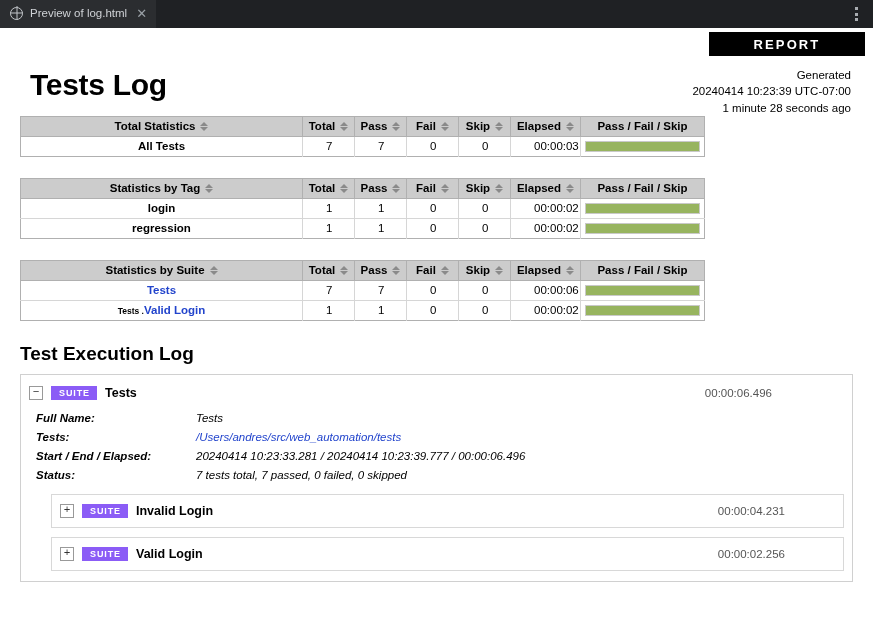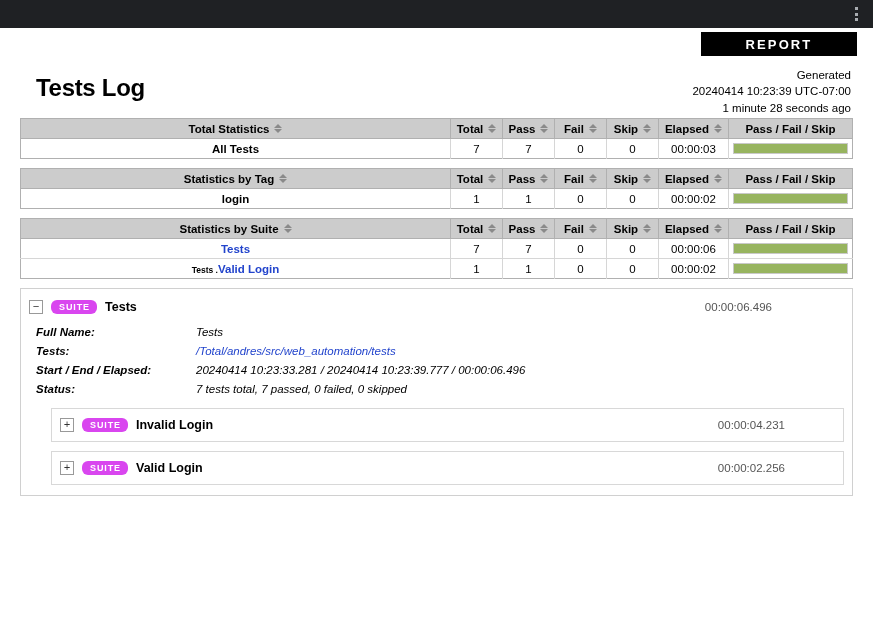--- a/index.html
+++ b/index.html
@@ -60,74 +60,74 @@
     display: flex; flex-direction: column; justify-content: center;
     align-items: center; gap: 2.5px; width: 16px; cursor: pointer;
   }
   .kebab i { width: 3px; height: 3px; background: #a8acb1; display: block; }
 
   
   .page { position: relative; padding: 0 20px; }
 
   .report-banner {
     position: absolute;
-    right: 16px; top: 4px;
+    right: 8px; top: 4px;
     width: 156px; height: 24px;
     background: #000000;
     color: #ffffff;
     font-size: 13px;
     font-weight: bold;
     letter-spacing: 2.1px;
     display: flex; align-items: center; justify-content: center;
   }
 
   .header-row {
     display: flex; align-items: flex-start; justify-content: space-between;
     padding-top: 30px;
   }
   h1.page-title {
-    font-size: 24px; font-weight: bold; color: #000;
-    margin: 16px; letter-spacing: -0.3px;
+    font-size: 30px; font-weight: bold; color: #000;
+    margin: 10px; letter-spacing: -0.3px;
   }
   .generated {
     text-align: right; font-size: 11.5px; color: #000; line-height: 1.42;
     padding-top: 9px; padding-right: 2px;
   }
 
   h2.section {
     font-size: 19px; font-weight: bold; margin: 22px 0 9px 0; color: #000;
   }
 
   
   table.stats {
-    width: 833px;
+    width: 685px;
     border-collapse: collapse;
     border: 1px solid #b0b0b0;
-    margin-bottom: 9px;
+    margin-bottom: 21px;
     font-size: 11.5px;
     table-layout: fixed;
   }
   table.stats th {
     background: #cccccc;
     color: #000;
     font-weight: bold;
     font-size: 11.5px;
     height: 20px;
     border-right: 1px solid #b0b0b0;
     border-bottom: 1px solid #b0b0b0;
     padding: 0 5px;
     white-space: nowrap;
   }
   table.stats th:last-child { border-right: none; }
   table.stats td {
     background: #fff;
     height: 20px;
     border-right: 1px solid #d6d6d6;
     border-bottom: 1px solid #d6d6d6;
-    padding: 0 12px;
+    padding: 0 23px;
     text-align: center;
     color: #000;
   }
   table.stats tr:last-child td { border-bottom: none; }
   table.stats td:last-child { border-right: none; }
   td.name-cell { text-align: left; font-weight: bold; padding-left: 7px; }
 
   .th-inner { display: flex; align-items: center; justify-content: center; gap: 5px; }
   .sorter {
     display: inline-flex; flex-direction: column; gap: 1px; flex: none;
@@ -167,27 +167,27 @@
   .toggle {
     width: 14px; height: 14px;
     border: 1px solid #999;
     background: #fff;
     color: #333;
     font-size: 11px; line-height: 11px;
     display: flex; align-items: center; justify-content: center;
     cursor: pointer; flex: none; font-family: "Liberation Mono", monospace;
   }
   .badge-suite {
-    background: #d946ef;
+    background: #8b5cf6;
     color: #ffffff;
     font-size: 9px;
     font-weight: bold;
     letter-spacing: 0.9px;
     padding: 2px 7px 2px 8px;
-    border-radius: 6px;
+    border-radius: 0;
     flex: none;
   }
   .suite-name { font-size: 12.5px; font-weight: bold; color: #000; }
   .elapsed-right {
     margin-left: auto;
     font-size: 11.5px;
     color: #555;
     padding-right: 72px;
   }
 
@@ -202,20 +202,25 @@
     margin: 9px 0 0 22px;
     padding: 7px 8px;
     background: #fff;
   }
   .child-suite .elapsed-right { padding-right: 50px; }
 </style>
 </head>
 <body>
 
 <div class="titlebar">
+  <div class="tab">
+    <span class="globe"></span>
+    <span class="tab-title">Preview of log.html</span>
+    <span class="tab-close">✕</span>
+  </div>
   <div class="kebab">
     <i></i>
       <i></i>
       <i></i>
   </div>
 </div>
 
 <div class="page">
 
   <div class="report-banner">REPORT</div>
@@ -363,20 +368,35 @@
           <td>0</td>
           <td>00:00:02</td>
           <td class="graph-cell">
             <div class="bar">
               <div class="pass" style="width:100%"></div>
               <div class="fail" style="width:0%"></div>
               <div class="skip" style="width:0%"></div>
             </div>
           </td>
         </tr>
+        <tr>
+          <td class="name-cell">regression</td>
+          <td>1</td>
+          <td>1</td>
+          <td>0</td>
+          <td>0</td>
+          <td>00:00:02</td>
+          <td class="graph-cell">
+            <div class="bar">
+              <div class="pass" style="width:100%"></div>
+              <div class="fail" style="width:0%"></div>
+              <div class="skip" style="width:0%"></div>
+            </div>
+          </td>
+        </tr>
       </tbody>
     </table>
   <table class="stats" id="tbl-suite">
       <colgroup>
         <col>
         <col style="width:52px">
         <col style="width:52px">
         <col style="width:52px">
         <col style="width:52px">
         <col style="width:70px">
@@ -452,36 +472,37 @@
             <div class="bar">
               <div class="pass" style="width:100%"></div>
               <div class="fail" style="width:0%"></div>
               <div class="skip" style="width:0%"></div>
             </div>
           </td>
         </tr>
       </tbody>
     </table>
 
+  <h2 class="section">Test Execution Log</h2>
 
   <div class="exec-log">
     <div class="suite-head">
       <span class="toggle">−</span>
       <span class="badge-suite">SUITE</span>
       <span class="suite-name">Tests</span>
       <span class="elapsed-right">00:00:06.496</span>
     </div>
     <div class="meta" id="root-meta">
         <div class="meta-row">
           <span class="meta-label">Full Name:</span>
           <span class="meta-value">Tests</span>
         </div>
         <div class="meta-row">
           <span class="meta-label">Tests:</span>
-          <span class="meta-value"><a class="src-link">/Total/andres/src/web_automation/tests</a></span>
+          <span class="meta-value"><a class="src-link">/Users/andres/src/web_automation/tests</a></span>
         </div>
         <div class="meta-row">
           <span class="meta-label">Start / End / Elapsed:</span>
           <span class="meta-value">20240414 10:23:33.281 / 20240414 10:23:39.777 / 00:00:06.496</span>
         </div>
         <div class="meta-row">
           <span class="meta-label">Status:</span>
           <span class="meta-value">7 tests total, 7 passed, 0 failed, 0 skipped</span>
         </div>
       </div>

